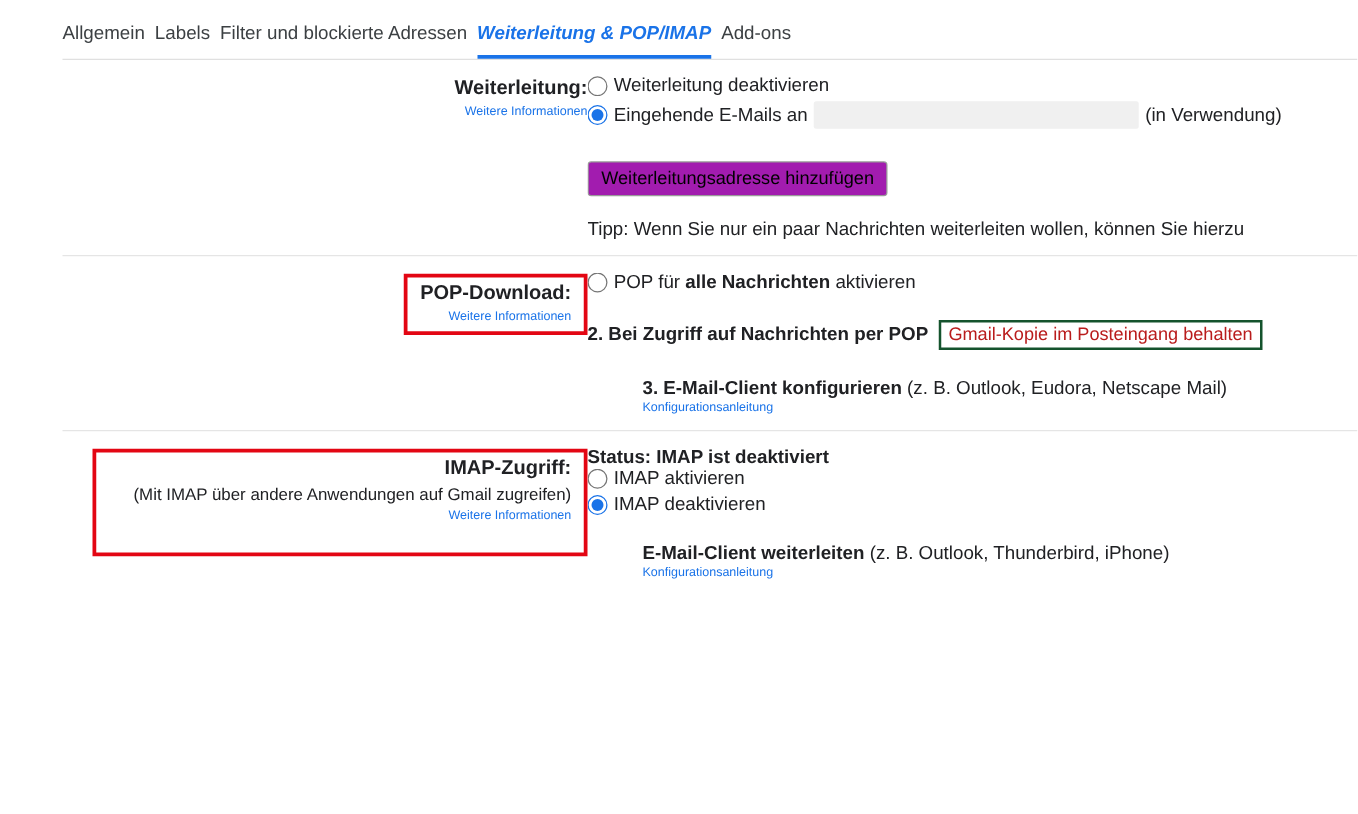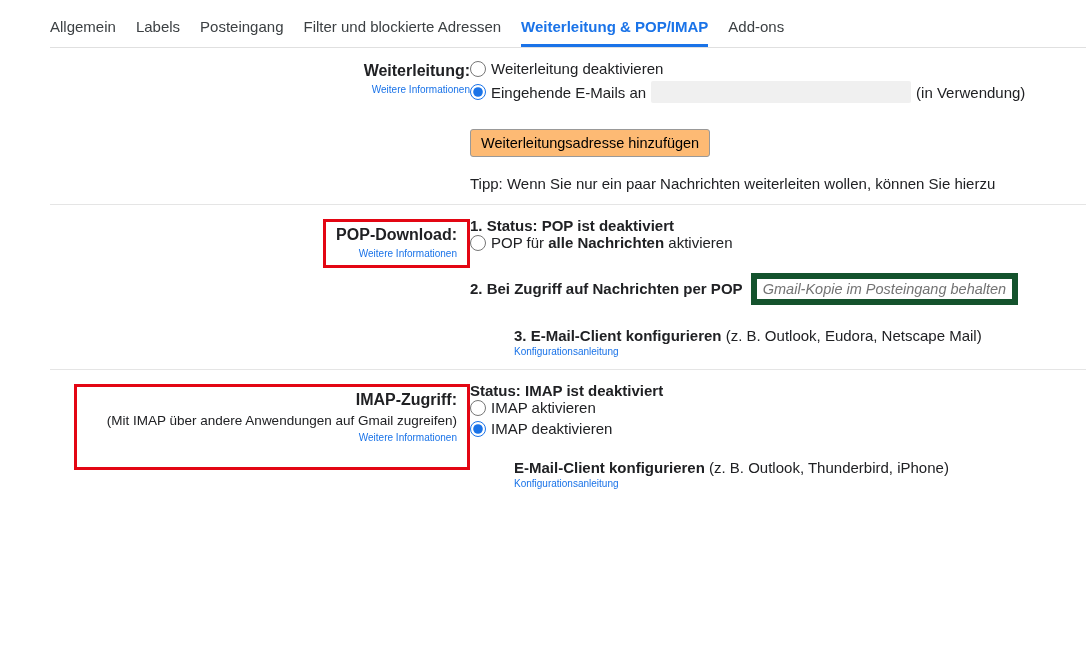--- a/index.html
+++ b/index.html
@@ -15,37 +15,38 @@
   }
   .wrap {
     padding: 10px 0 0 50px;
     width: 1086px;
   }
 
   
   .tabs {
     display: flex;
     align-items: flex-end;
-    gap: 20px;
+    gap: 8px;
     border-bottom: 1px solid #e0e0e0;
     padding-bottom: 0;
     margin-bottom: 0;
     white-space: nowrap;
     font-size: 15px;
   }
   .tab {
     color: #3c4043;
     padding: 8px 0 12px 0;
     cursor: pointer;
   }
   .tab.active {
     color: #1a73e8;
     font-weight: 600;
     border-bottom: 3px solid #1a73e8;
     padding-bottom: 9px;
+    font-style: italic;
   }
 
   
   .section {
     display: flex;
     border-bottom: 1px solid #e5e5e5;
     padding: 12px 0 12px 0;
   }
   .section:last-child { border-bottom: none; }
 
@@ -103,21 +104,21 @@
     height: 22px;
     background: #f0f0f0;
     vertical-align: middle;
     border-radius: 2px;
   }
 
   .btn {
     font: inherit;
     font-size: 14.5px;
     padding: 5px 10px;
-    background: #fdba74;
+    background: #a21caf;
     border: 1px solid #999;
     border-radius: 3px;
     cursor: pointer;
     margin-top: 22px;
   }
 
   .tip {
     margin-top: 18px;
     font-size: 15px;
     white-space: nowrap;
@@ -126,47 +127,45 @@
 
   .numitem {
     font-size: 15px;
   }
   .numitem b { font-weight: 700; }
   .numblock { margin-bottom: 22px; }
   .numblock:last-child { margin-bottom: 0; margin-left: 44px; }
 
   .select-placeholder {
     display: inline-block;
-    border: 6px solid #14532d;
+    border: 2px solid #14532d;
     padding: 2px 6px;
-    color: #737373;
+    color: #b91c1c;
     font-size: 14.5px;
     margin-left: 4px;
     background: #fff;
     cursor: pointer;
-    font-style: italic;
   }
 
   .highlight {
     border: 3px solid #e30613;
     display: inline-block;
     padding: 4px 10px 6px 10px;
     margin-left: -13px;
   }
   .no-wrap { white-space: nowrap; }
 </style>
 </head>
 <body>
 
 <div class="wrap">
 
   <div class="tabs">
     <div class="tab">Allgemein</div>
     <div class="tab">Labels</div>
-    <div class="tab">Posteingang</div>
     <div class="tab">Filter und blockierte Adressen</div>
     <div class="tab active">Weiterleitung &amp; POP/IMAP</div>
     <div class="tab">Add-ons</div>
   </div>
 
   <div class="section">
     <div class="left-col">
       <span class="title">Weiterleitung:</span>
       <span class="link">Weitere Informationen</span>
     </div>
@@ -188,24 +187,20 @@
 
   <div class="section">
     <div class="left-col">
       <div class="highlight">
         <span class="title">POP-Download:</span>
         <span class="link">Weitere Informationen</span>
       </div>
     </div>
     <div class="right-col">
       <div class="numblock">
-        <div class="numitem no-wrap">
-          <b><span>1. Status:</span>
-             <span>POP ist deaktiviert</span></b>
-        </div>
         <div class="radio-row">
           <input type="radio" name="pop" style="">
           <label>
             <span>POP für </span><b>alle Nachrichten</b><span> aktivieren</span>
           </label>
         </div>
       </div>
 
       <div class="numblock">
         <span class="numitem no-wrap">
@@ -241,20 +236,20 @@
           <input type="radio" name="imap" style="">
           <label>IMAP aktivieren</label>
         </div>
         <div class="radio-row">
           <input type="radio" name="imap" checked="" style="">
           <label>IMAP deaktivieren</label>
         </div>
       </div>
       <div class="numblock">
         <div class="numitem no-wrap">
-          <b>E-Mail-Client konfigurieren</b><span> (z. B. Outlook, Thunderbird, iPhone)</span>
+          <b>E-Mail-Client weiterleiten</b><span> (z. B. Outlook, Thunderbird, iPhone)</span>
         </div>
         <span class="link" style="margin-top:2px">Konfigurationsanleitung</span>
       </div>
     </div>
   </div>
 
 </div>
 
 </body></html>

